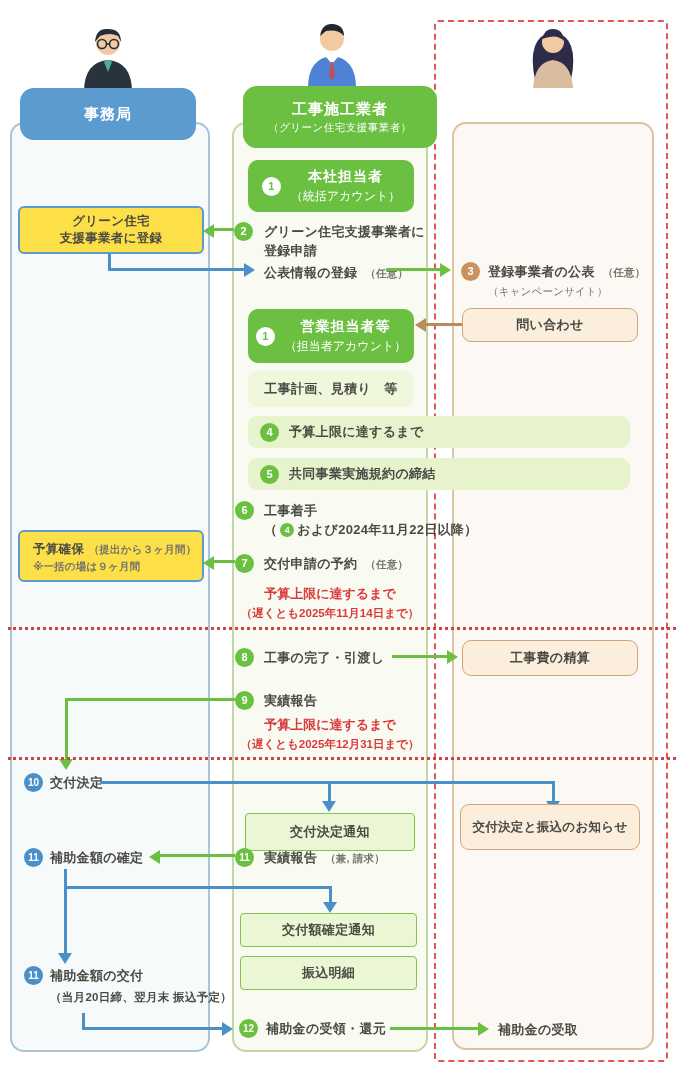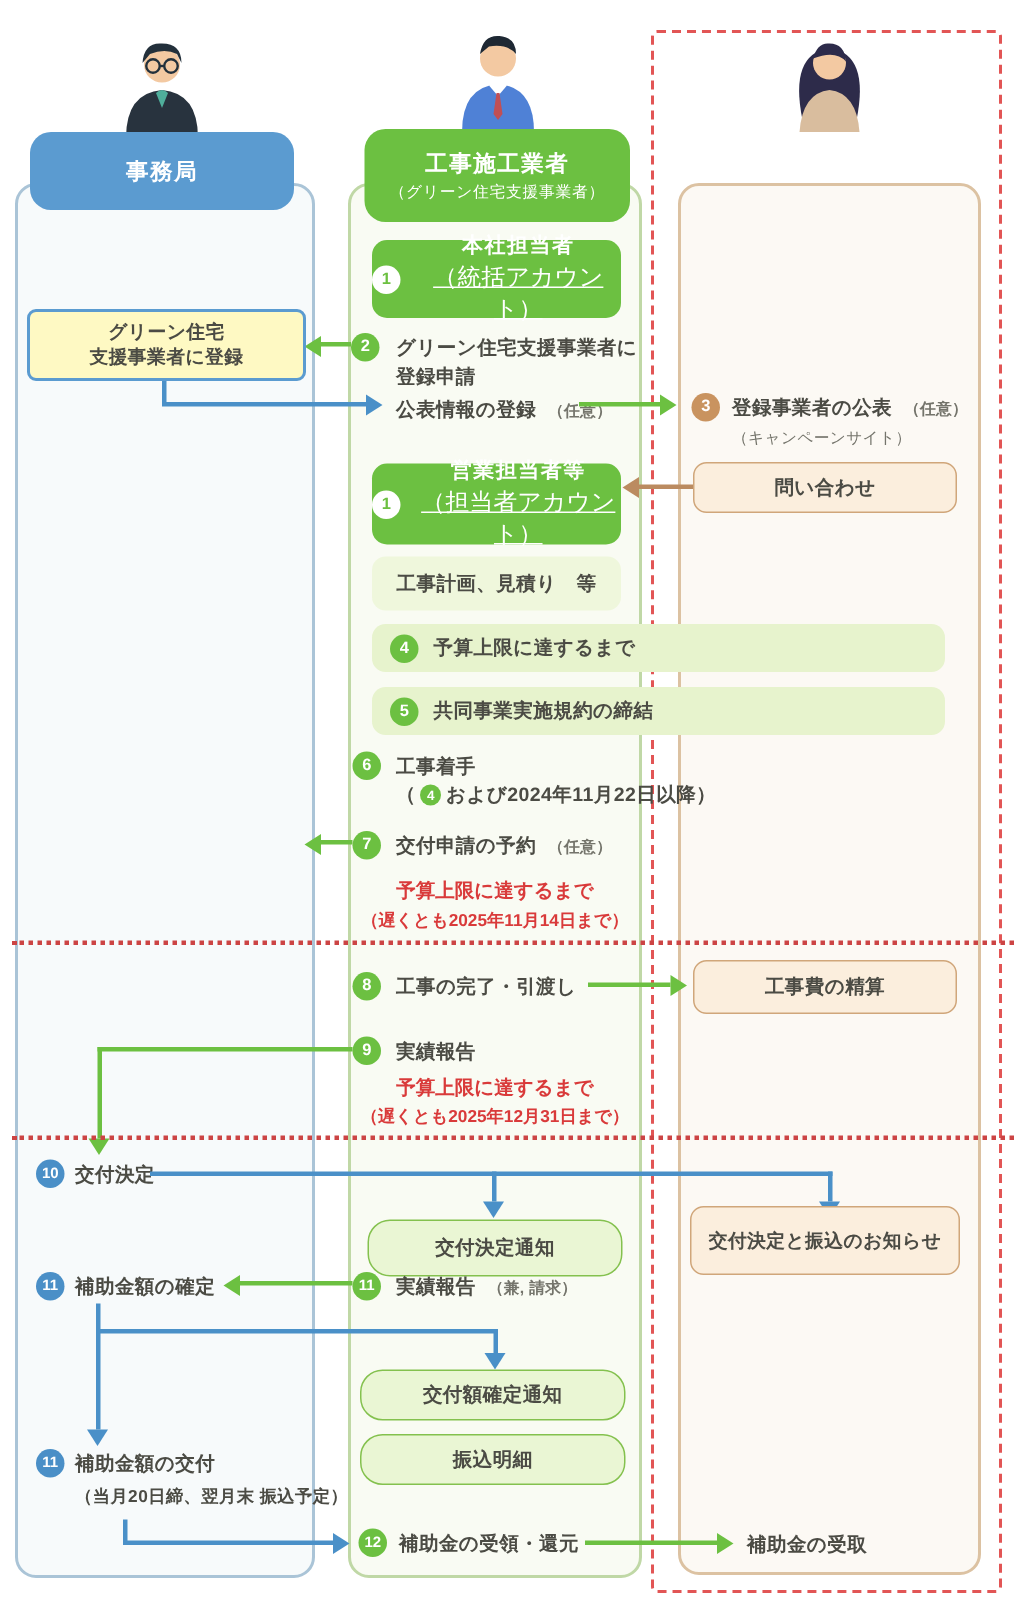--- a/index.html
+++ b/index.html
@@ -19,26 +19,26 @@
   .ic.abs { position:absolute; }
   .ic.mini { width:14px; height:14px; font-size:9px; }
   .gc { background:#6cc041; } .bc { background:#4a8fc7; } .tc { background:#c9935f; }
   .wc { background:#ffffff; color:#6cc041; }
   .lbl { position:absolute; font-size:13px; font-weight:600; color:#4b4b44; white-space:nowrap; letter-spacing:.3px; }
   .in { font-size:13px; font-weight:600; color:#4b4b44; white-space:nowrap; letter-spacing:.3px; }
   .sm { font-size:10.5px; font-weight:700; color:#74746b; letter-spacing:.2px; }
   .box { position:absolute; display:flex; align-items:center; justify-content:center; text-align:center; }
   .gbig { background:#6cc041; border-radius:10px; gap:10px; color:#fff; }
   .gbig .gt { font-size:14px; font-weight:bold; letter-spacing:1px; }
-  .gbig .gs { font-size:16px; margin-top:2px;text-decoration:underline; }
-  .bluebx { background:#fef9c3; border:2px solid #5b9bd0; border-radius:6px; }
+  .gbig .gs { font-size:12px; margin-top:2px; }
+  .bluebx { background:#fde047; border:2px solid #5b9bd0; border-radius:6px; }
   .tanbx { background:#fbeedd; border:1.5px solid #d0a67a; border-radius:9px; }
   .lgflat { background:#eff7dc; border-radius:9px; }
   .lgwide { background:#e7f3cd; border-radius:9px; justify-content:flex-start; padding-left:12px; gap:10px; }
-  .lgline { background:#eaf6d4; border:1.5px solid #84c14e; border-radius:15px; }
+  .lgline { background:#eaf6d4; border:1.5px solid #84c14e; border-radius:4px; }
   .redtx { position:absolute; text-align:center; color:#d93a3a; }
   .dotline { position:absolute; border-top:3px dotted #cc4444; height:0; }
   .hl { position:absolute; height:3px; }
   .vl { position:absolute; width:3px; }
   .arr { position:absolute; width:0; height:0; border-style:solid; }
   .green { background:#6cc041; } .blue { background:#4a90c8; } .brown { background:#bb8b60; }
   .ar-r-g { border-width:7px 0 7px 11px; border-color:transparent transparent transparent #6cc041; }
   .ar-l-g { border-width:7px 11px 7px 0; border-color:transparent #6cc041 transparent transparent; }
   .ar-d-g { border-width:11px 7px 0 7px; border-color:#6cc041 transparent transparent transparent; }
   .ar-r-b { border-width:7px 0 7px 11px; border-color:transparent transparent transparent #4a90c8; }
@@ -75,21 +75,21 @@
   </svg>
 
   <div class="lane lane1" style="left:10px;top:122px;width:200px;height:930px"></div>
   <div class="lane lane2" style="left:232px;top:122px;width:196px;height:930px"></div>
   <div class="lane lane3" style="left:452px;top:122px;width:202px;height:928px"></div>
   <div class="redbox" style="left:434px;top:20px;width:234px;height:1042px"></div>
 
   <div class="hdr" style="left:20px;top:88px;width:176px;height:52px;background:#5b9bd0">
     <div class="t">事務局</div>
   </div>
-  <div class="hdr" style="left:243px;top:86px;width:177px;height:62px;background:#6cc041">
+  <div class="hdr" style="left:243px;top:86px;width:194px;height:62px;background:#6cc041">
     <div class="t">工事施工業者</div>
     <div class="s">（グリーン住宅支援事業者）</div>
   </div>
 
   <div class="box gbig" style="left:248px;top:160px;width:166px;height:52px">
     <span class="ic wc">1</span>
     <div class="two">
       <div class="gt">本社担当者</div>
       <div class="gs">（統括アカウント）</div>
     </div>
@@ -160,20 +160,27 @@
   </div>
 
   <div class="arr ar-l-g" style="left:203px;top:556px"></div>
   <div class="hl green" style="left:212px;top:560px;width:23px"></div>
   <span class="ic gc abs" style="left:235px;top:554px">7</span>
   <div class="lbl" style="left:264px;top:555px">
     <span>交付申請の予約</span>
     <span class="sm" style="margin-left:4px">（任意）</span>
   </div>
 
+  <div class="box bluebx" style="left:18px;top:530px;width:186px;height:52px;flex-direction:column;align-items:flex-start;padding-left:13px">
+    <div>
+      <span class="in" style="font-size:12.5px">予算確保</span>
+      <span class="sm">（提出から３ヶ月間）</span>
+    </div>
+    <div class="sm" style="margin-top:2px">※一括の場は９ヶ月間</div>
+  </div>
 
   <div class="redtx" style="left:232px;top:585px;width:196px">
     <div style="font-size:13px;font-weight:bold">予算上限に達するまで</div>
     <div style="font-size:11.5px;font-weight:600;margin-top:3px">（遅くとも2025年11月14日まで）</div>
   </div>
 
   <div class="dotline" style="left:8px;top:627px;width:668px"></div>
 
   <span class="ic gc abs" style="left:235px;top:648px">8</span>
   <div class="lbl" style="left:264px;top:649px">工事の完了・引渡し</div>

